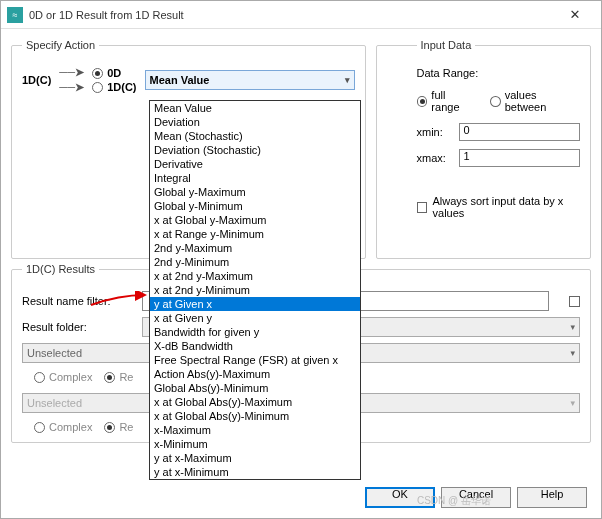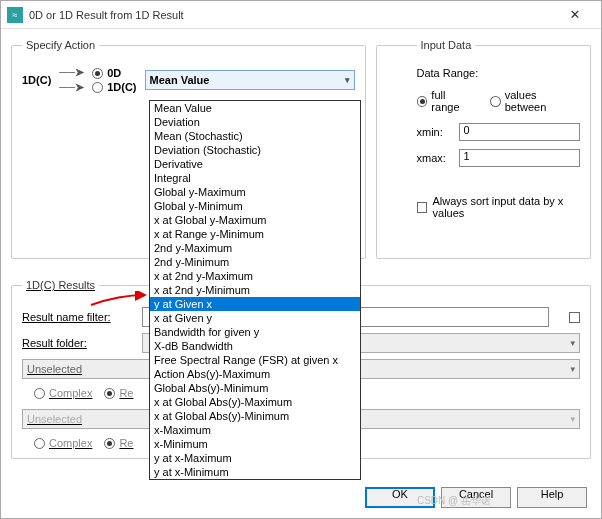--- a/index.html
+++ b/index.html
@@ -22,21 +22,21 @@
 .radio.checked::after { content: ''; width: 5px; height: 5px; background: #333; border-radius: 50%; position: absolute; top: 2px; left: 2px; }
 .combo { border: 1px solid #7aa7d8; background: #eaf3fc; height: 20px; display: flex; align-items: center; padding: 0 4px; width: 210px; position: relative; }
 .combo .chev { position: absolute; right: 4px; color: #555; font-size: 9px; }
 .dropdown { position: absolute; top: 71px; left: 148px; width: 212px; max-height: 380px; background: #fff; border: 1px solid #333; z-index: 100; overflow: hidden; }
 .dropdown-item { padding: 1px 4px; white-space: nowrap; cursor: default; }
 .dropdown-item.selected { background: #0078d7; color: #fff; }
 .field-row { display: flex; align-items: center; gap: 6px; margin: 8px 0; }
 .field-row label { width: 36px; }
 .textinput { border: 1px solid #888; background: #fff; height: 18px; padding: 0 4px; flex: 1; }
 .checkbox { width: 11px; height: 11px; border: 1px solid #666; background: #fff; display: inline-block; }
-.results { margin-top: 20px; height: 180px; text-decoration: underline; }
+.results { margin-top: 4px; height: 180px; }
 .results-row { display: flex; align-items: center; gap: 20px; margin: 6px 0; justify-content: center; }
 .results-row .lbl { width: 100px; }
 .wideinput { border: 1px solid #888; height: 20px; flex: 1; background: #fff; }
 .dropdown-ctrl { border: 1px solid #aaa; background: #eee; height: 20px; flex: 1; display: flex; align-items: center; padding: 0 4px; color: #666; position: relative; }
 .dropdown-ctrl .chev { position: absolute; right: 4px; font-size: 9px; }
 .sub-radio-row { display: flex; align-items: center; gap: 12px; margin: 4px 0 8px 12px; color: #888; }
 .bottom-buttons { position: absolute; bottom: 10px; right: 14px; display: flex; gap: 6px; }
 .btn { border: 1px solid #888; background: #f0f0f0; height: 21px; min-width: 70px; display: flex; align-items: flex-start; justify-content: center; cursor: default; }
 .btn.default { border: 1px solid #0078d7; box-shadow: 0 0 0 1px #0078d7 inset; }
 .arrow-annotation { position: absolute; top: 262px; left: 88px; z-index: 200; pointer-events: none; }

